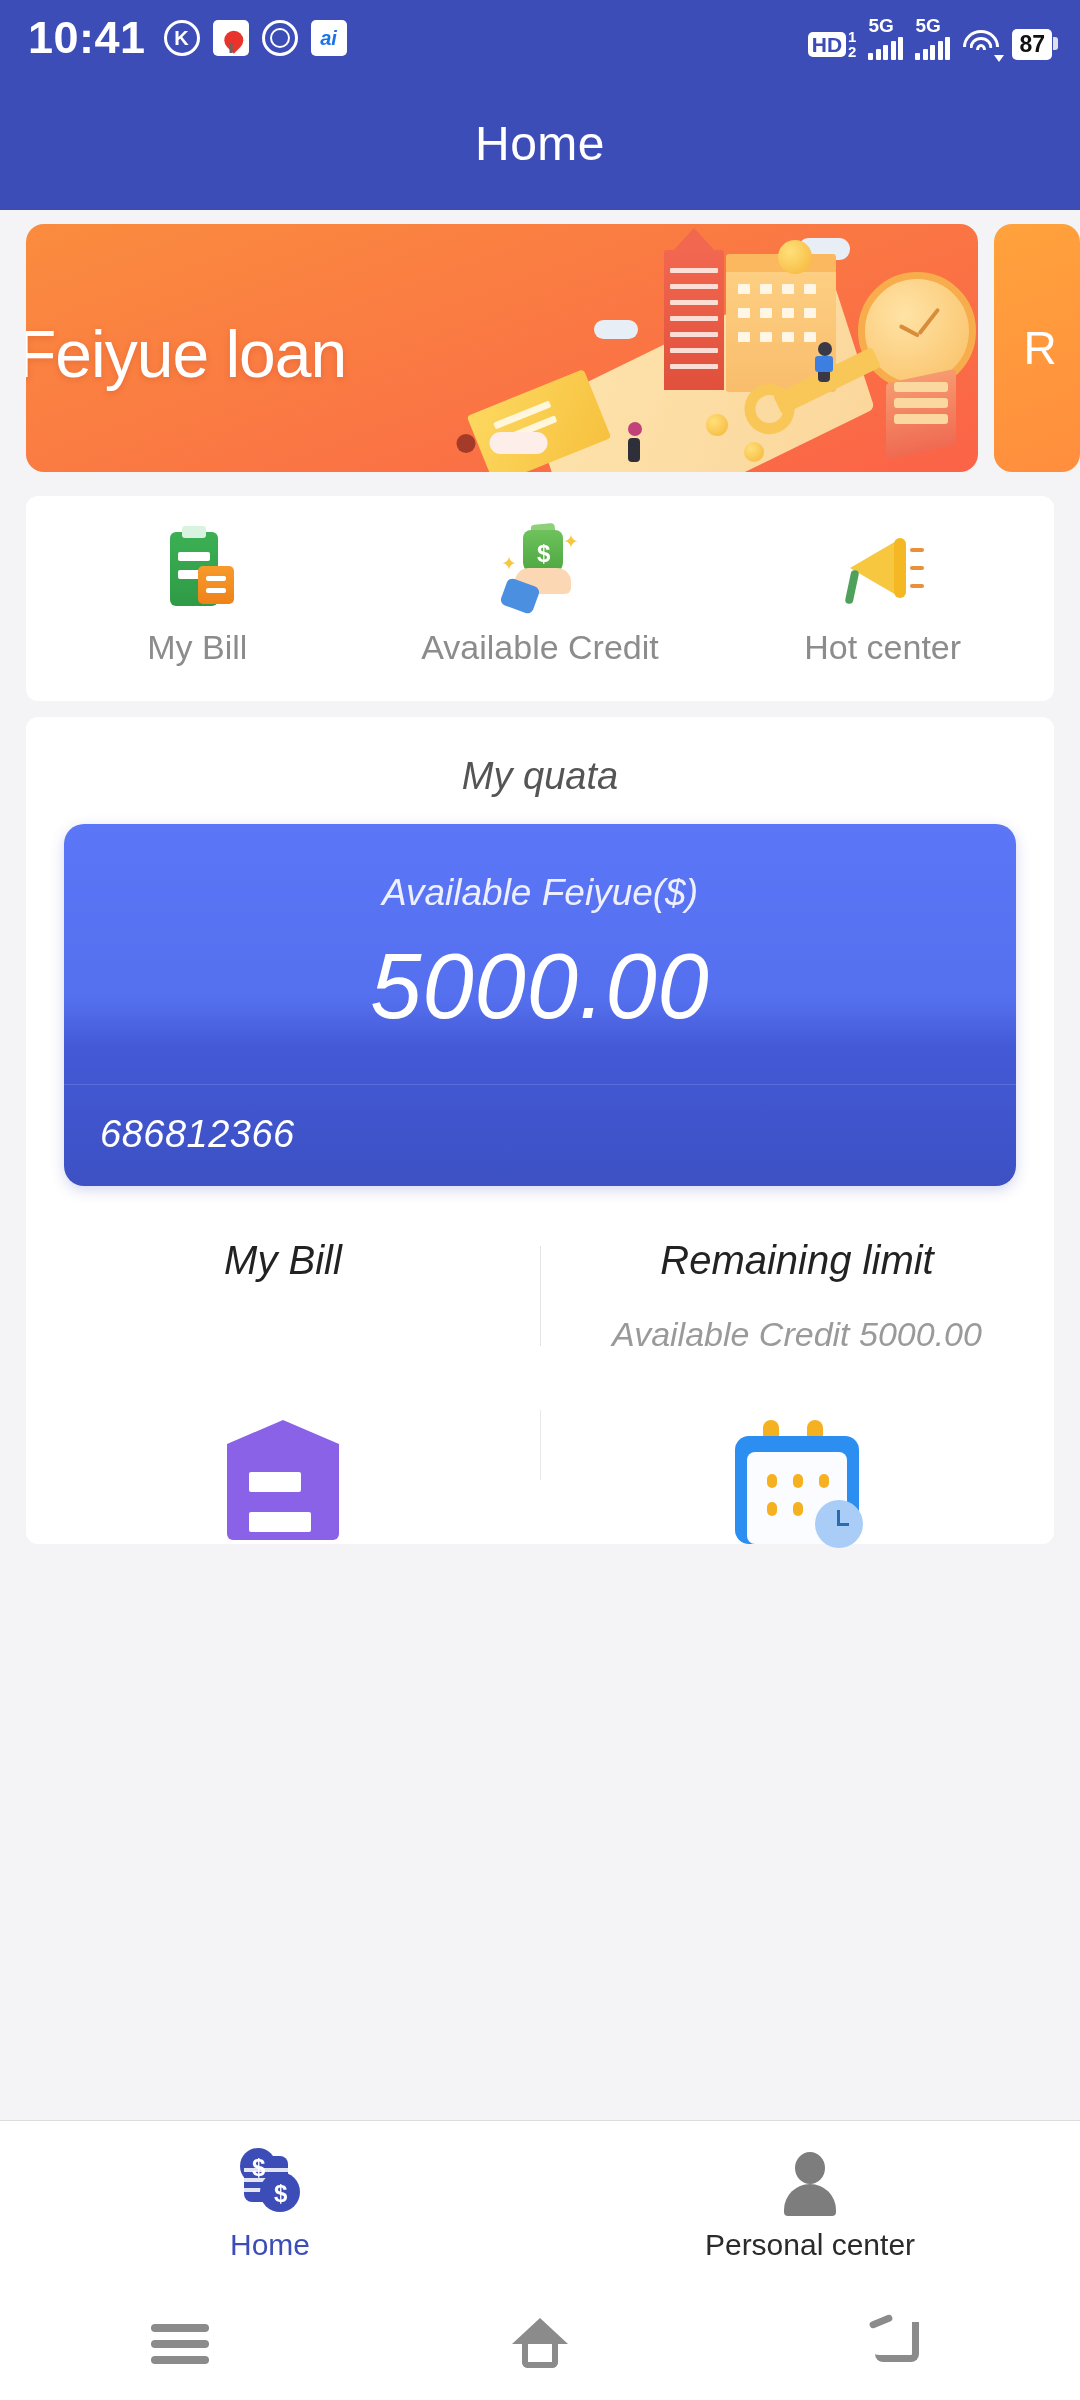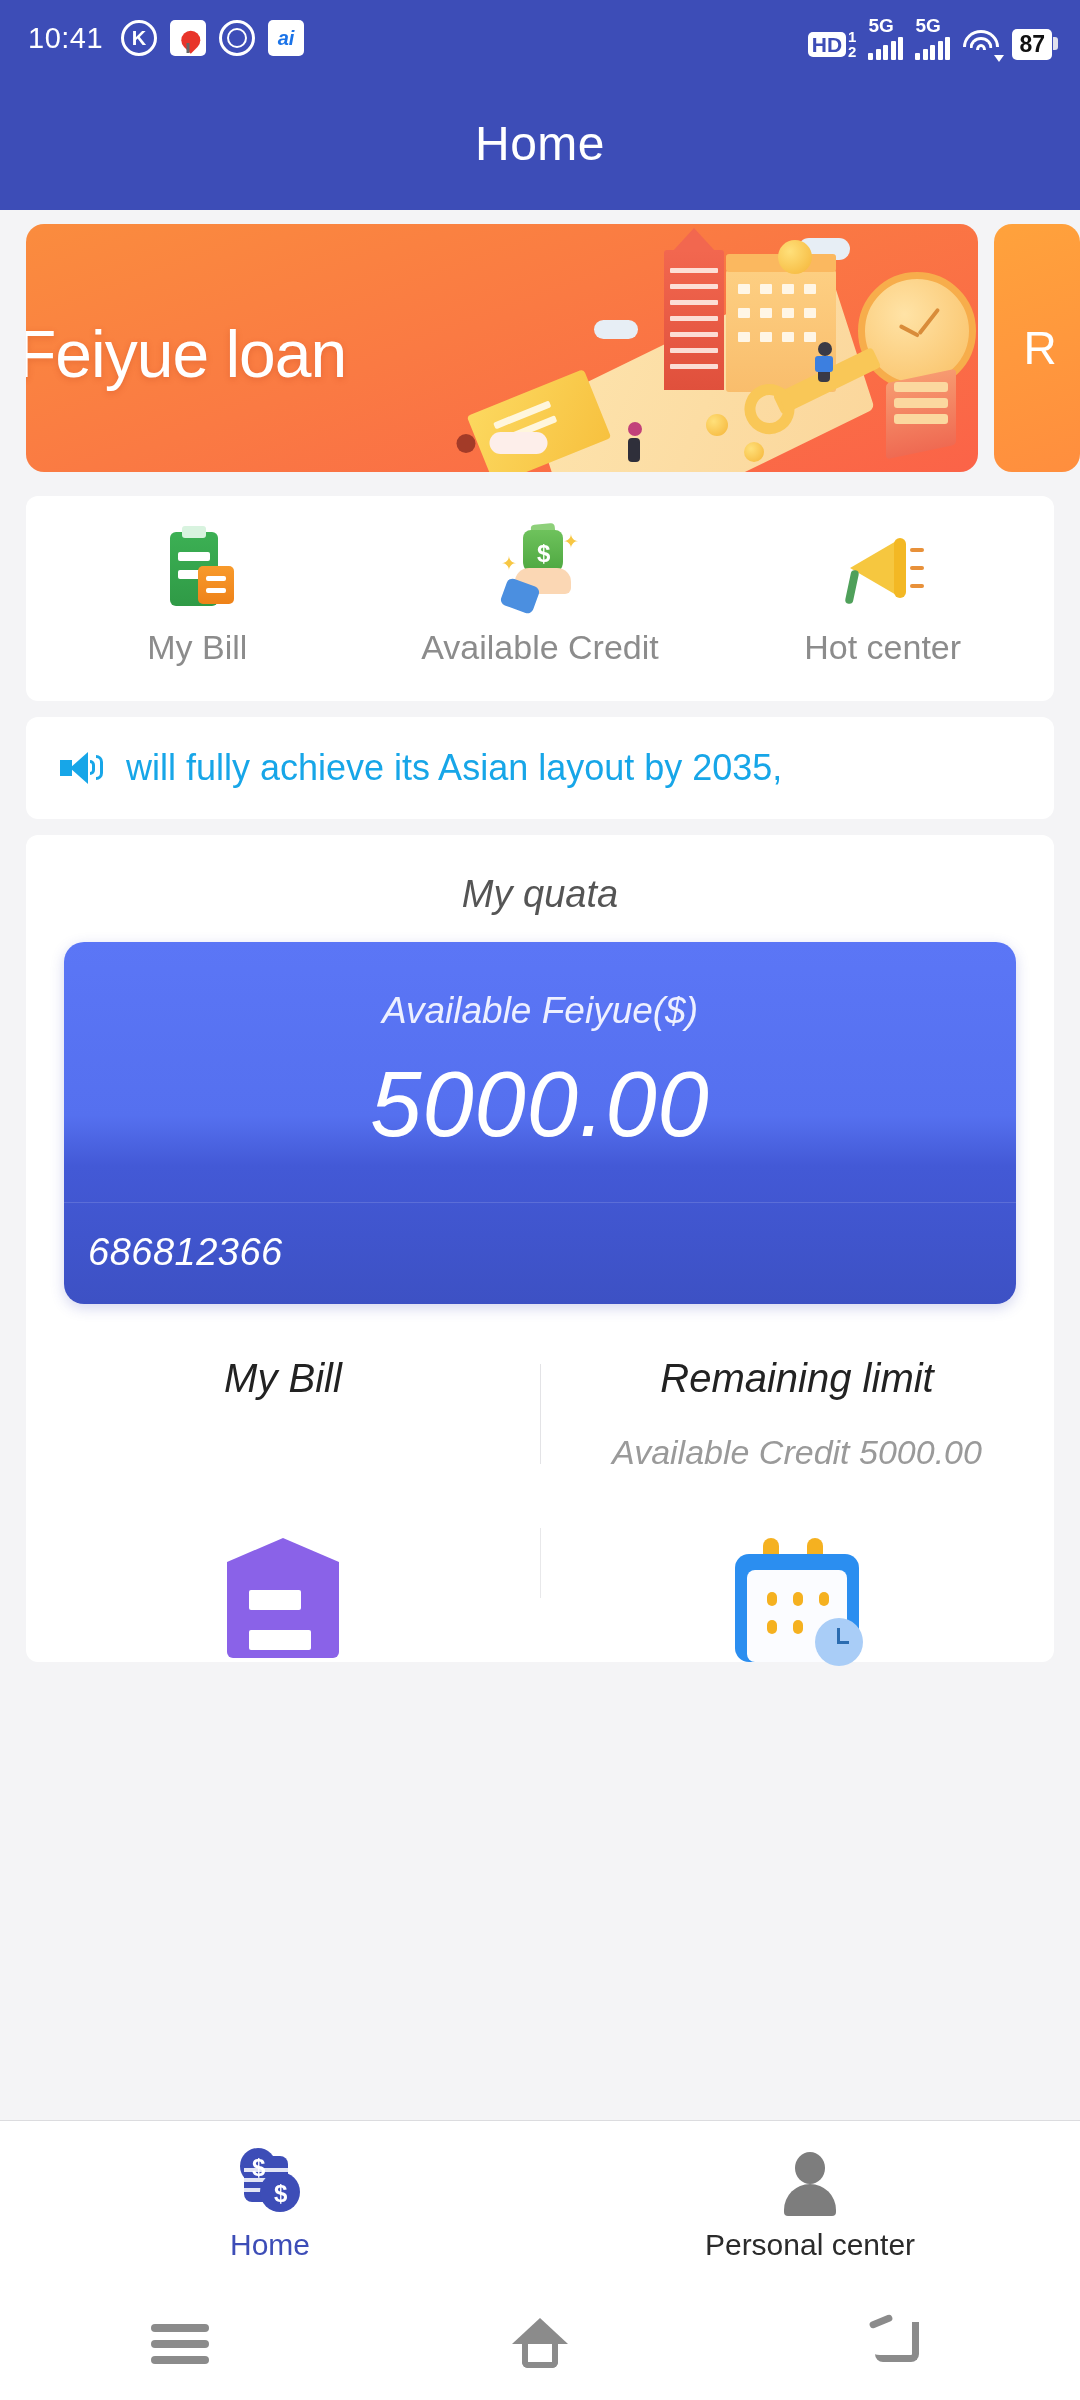--- a/index.html
+++ b/index.html
@@ -9,21 +9,21 @@
     font-family:"Liberation Sans", sans-serif;
     overflow:hidden;
   }
   .phone { position:relative; width:1080px; height:2400px; background:#f4f4f6; }
 
   
   .statusbar {
     height:76px; background:#3d4db7; color:#fff;
     display:flex; align-items:center; padding:0 28px;
   }
-  .sb-time { font-size:29px; letter-spacing:0.5px; font-weight:400; }
+  .sb-time { font-size:45px; letter-spacing:0.5px; font-weight:700; }
   .sb-left-icons { display:flex; align-items:center; gap:13px; margin-left:18px; }
   .sb-ico { width:36px; height:36px; display:flex; align-items:center; justify-content:center; }
   .ico-k { border:3px solid #fff; border-radius:50%; font-size:20px; font-weight:700; }
   .ico-map { background:#fff; border-radius:5px; position:relative; overflow:hidden; }
   .ico-map .pin { position:absolute; left:50%; top:4px; transform:translateX(-50%); width:19px; height:19px;
                   background:#e8342a; border-radius:50% 50% 50% 0; rotate:-45deg; }
   .ico-map .stick { position:absolute; left:50%; bottom:3px; transform:translateX(-50%); width:3px; height:10px; background:#666; }
   .ico-circ { border:3px solid #fff; border-radius:50%; position:relative; }
   .ico-circ .inner { position:absolute; inset:5px; border:2px solid #fff; border-radius:50%; }
   .ico-blue { background:#fff; border-radius:5px; color:#1a73e8; font-size:20px; font-weight:700; font-style:italic; }
@@ -162,21 +162,21 @@
   .quota-title { text-align:center; font-size:38px; color:#555; padding:12px 0 26px; }
   .credit-card {
     margin:0 38px; border-radius:20px; overflow:hidden;
     background:linear-gradient(180deg,#5b76f6 0%,#5570ef 48%,#4359d6 62%,#3d51c4 100%);
     box-shadow:0 4px 14px rgba(60,70,180,.22);
   }
   .cc-top { padding:48px 0 52px; text-align:center; }
   .cc-label { color:#eef0ff; font-size:37px; font-weight:400; }
   .cc-amount { color:#fff; font-size:92px; font-weight:400; letter-spacing:1px; margin-top:26px; line-height:1; }
   .cc-divider { height:1px; background:rgba(255,255,255,.14); }
-  .cc-bottom { padding:28px 24px 30px; }
+  .cc-bottom { padding:28px 36px 30px; }
   .cc-acct { color:#fff; font-size:38px; letter-spacing:0.5px; }
   .cc-times { color:#e6e9ff; font-size:28px; text-align:right; margin-top:22px; }
 
   .stats { display:flex; padding:52px 0 46px; }
   .stat { flex:1; text-align:center; position:relative; }
   .stat + .stat:before { content:""; position:absolute; left:0; top:8px; bottom:8px; width:1px; background:#e3e3e6; }
   .stat-title { font-size:40px; color:#222; }
   .stat-sub { font-size:34px; color:#9a9a9a; margin-top:32px; }
 
   .svc { display:flex; padding:20px 0 0; }
@@ -392,31 +392,20 @@
             <div class="handle"></div>
           <div class="ray" style="top:22px;"></div>
           <div class="ray" style="top:40px;"></div>
           <div class="ray" style="top:58px;"></div>
         </div>
         <div class="qi-label">Hot center</div>
       </div>
     </div>
   </div>
 
-  <div class="card">
-    <div class="notice">
-      <div class="spk">
-        <div class="body"></div>
-          <div class="cone"></div>
-          <div class="w1"></div>
-          <div class="w2"></div>
-      </div>
-      <div class="notice-text">will fully achieve its Asian layout by 2035,</div>
-    </div>
-  </div>
 
   <div class="quota-card">
     <div class="quota-title">My quata</div>
 
     <div class="credit-card">
       <div class="cc-top">
         <div class="cc-label">Available Feiyue($)</div>
         <div class="cc-amount">5000.00</div>
       </div>
       <div class="cc-divider"></div>

